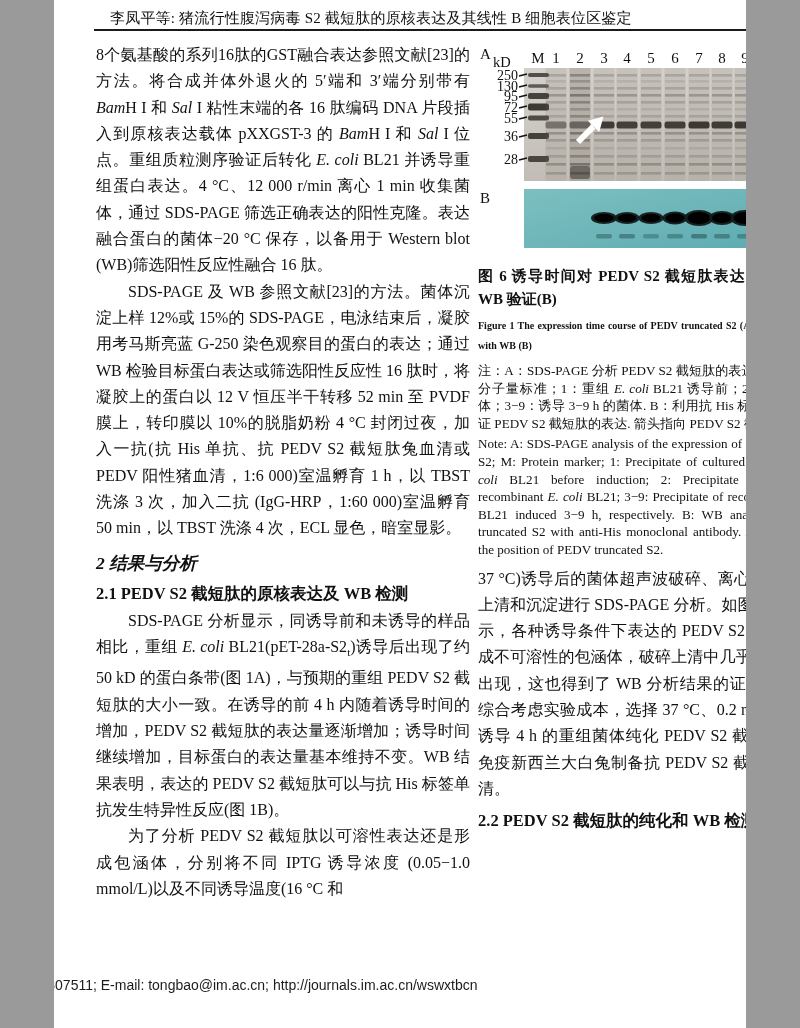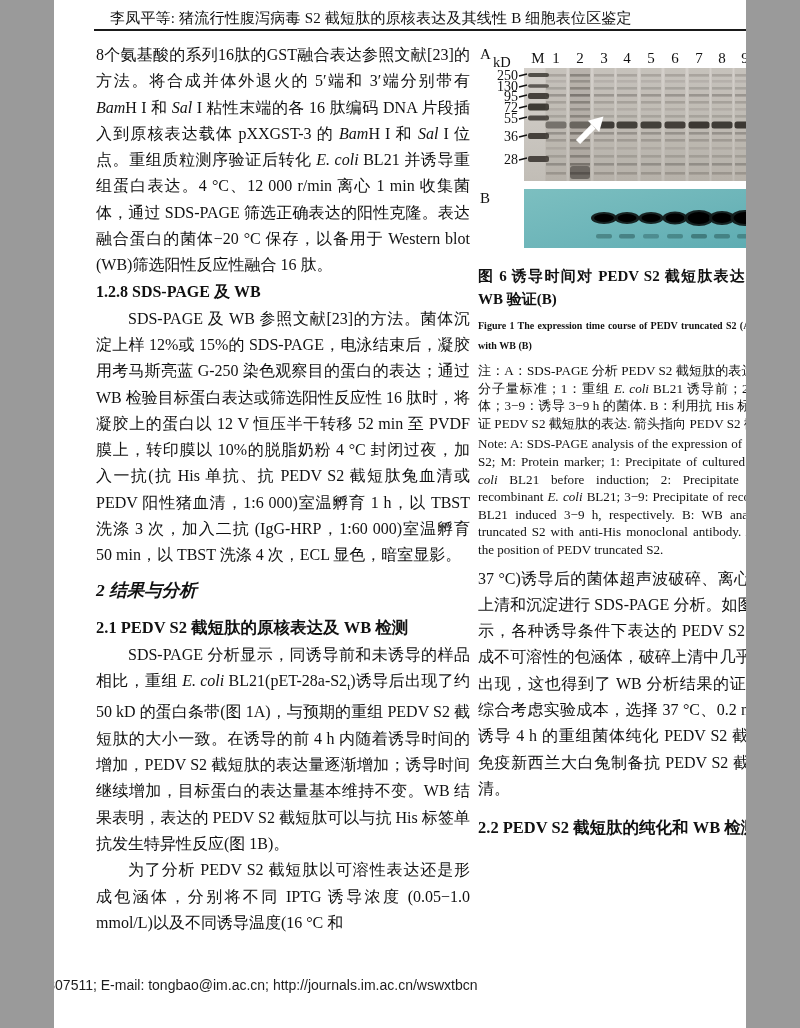--- a/index.html
+++ b/index.html
@@ -14,21 +14,21 @@
   .hdr-title { position:absolute; left:16px; top:3px; font-size:15px; letter-spacing:.2px; }
   .hdr-page { position:absolute; right:2px; top:3px; font-size:15.5px; }
   .hdr-rule { position:absolute; left:40px; top:29px; width:728px; height:2px; background:#1a1a1a; }
   
   .col-left  { position:absolute; left:42px;  top:42px; width:374px; }
   .col-right { position:absolute; left:424px; top:42px; width:354px; }
   p.body { font-size:16px; line-height:26.3px; text-align:justify; }
   p.indent { text-indent:2em; }
   h4.sub { font-size:16px; font-weight:bold; margin:3px 0 3px; }
   h2.sec { font-size:17.5px; font-weight:bold; margin:9px 0 7px;font-style:italic; }
-  h3.subsec { font-size:16.5px; font-weight:bold; margin:15px 0 3px; }
+  h3.subsec { font-size:16.5px; font-weight:bold; margin:8px 0 3px; }
   
   .figure-wrap { position:relative; width:354px; height:207px; margin-top:4px; }
   .cap-zh { font-size:15px; font-weight:bold; line-height:23px; text-align:justify; margin-top:12px; }
   .cap-en { font-size:10px; font-weight:bold; line-height:20px; text-align:justify; margin-top:5px; }
   .note   { font-size:13.1px; line-height:17.6px; text-align:justify; margin-top:6px; }
   .note-en{ margin-top:3px; }
   .rp1 { margin-top:7px; }
   
   .ftr { position:absolute; right:32px; top:977px; width:736px; text-align:left;
          font-family:"Liberation Sans","DejaVu Sans",sans-serif; font-size:14px; color:#1c1c1c; }
@@ -41,21 +41,20 @@
 <div class="page">
 
   <div class="hdr">
     <span class="hdr-title">李凤平等: 猪流行性腹泻病毒 S2 截短肽的原核表达及其线性 B 细胞表位区鉴定</span>
     <span class="hdr-page">1789</span>
   </div>
   <div class="hdr-rule"></div>
 
   <div class="col-left">
     <p class="body">8个氨基酸的系列16肽的GST融合表达参照文献[23]的方法。将合成并体外退火的 5′端和 3′端分别带有 <i>Bam</i>H I 和 <i>Sal</i> I 粘性末端的各 16 肽编码 DNA 片段插入到原核表达载体 pXXGST-3 的 <i>Bam</i>H I 和 <i>Sal</i> I 位点。重组质粒测序验证后转化 <i>E. coli</i> BL21 并诱导重组蛋白表达。4 °C、12 000 r/min 离心 1 min 收集菌体，通过 SDS-PAGE 筛选正确表达的阳性克隆。表达融合蛋白的菌体−20 °C 保存，以备用于 Western blot (WB)筛选阳性反应性融合 16 肽。</p>
-    <h4 class="sub">1.2.8  SDS-PAGE 及 WB</h4>
     <p class="body indent">SDS-PAGE 及 WB 参照文献[23]的方法。菌体沉淀上样 12%或 15%的 SDS-PAGE，电泳结束后，凝胶用考马斯亮蓝 G-250 染色观察目的蛋白的表达；通过 WB 检验目标蛋白表达或筛选阳性反应性 16 肽时，将凝胶上的蛋白以 12 V 恒压半干转移 52 min 至 PVDF 膜上，转印膜以 10%的脱脂奶粉 4 °C 封闭过夜，加入一抗(抗 His 单抗、抗 PEDV S2 截短肽兔血清或 PEDV 阳性猪血清，1:6 000)室温孵育 1 h，以 TBST 洗涤 3 次，加入二抗 (IgG-HRP，1:60 000)室温孵育 50 min，以 TBST 洗涤 4 次，ECL 显色，暗室显影。</p>
     <h2 class="sec">2  结果与分析</h2>
     <h3 class="subsec">2.1  PEDV S2 截短肽的原核表达及 WB 检测</h3>
     <p class="body indent">SDS-PAGE 分析显示，同诱导前和未诱导的样品相比，重组 <i>E. coli</i> BL21(pET-28a-S2<sub>t</sub>)诱导后出现了约 50 kD 的蛋白条带(图 1A)，与预期的重组 PEDV S2 截短肽的大小一致。在诱导的前 4 h 内随着诱导时间的增加，PEDV S2 截短肽的表达量逐渐增加；诱导时间继续增加，目标蛋白的表达量基本维持不变。WB 结果表明，表达的 PEDV S2 截短肽可以与抗 His 标签单抗发生特异性反应(图 1B)。</p>
     <p class="body indent">为了分析 PEDV S2 截短肽以可溶性表达还是形成包涵体，分别将不同 IPTG 诱导浓度 (0.05−1.0 mmol/L)以及不同诱导温度(16 °C 和</p>
   </div>
 
   <div class="col-right">
     <div class="figure-wrap" id="figure1"><svg width="344" height="207" viewBox="0 0 344 207" xmlns="http://www.w3.org/2000/svg" font-family="Liberation Serif, DejaVu Serif, serif">
           <defs>

